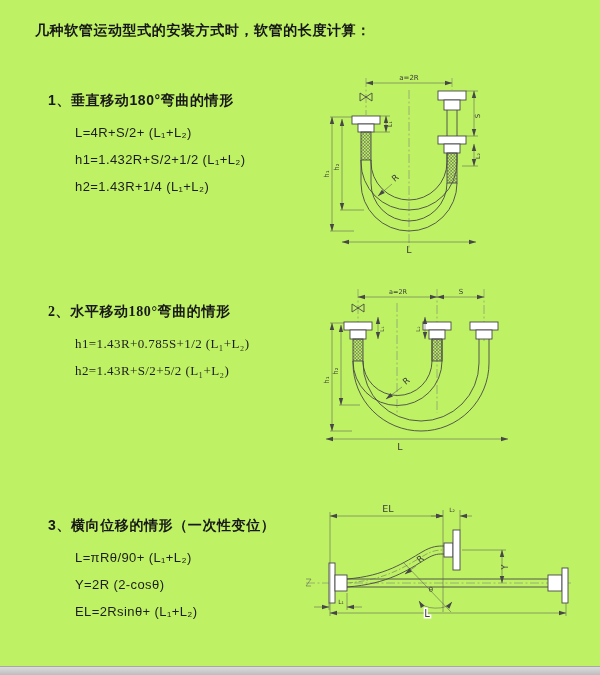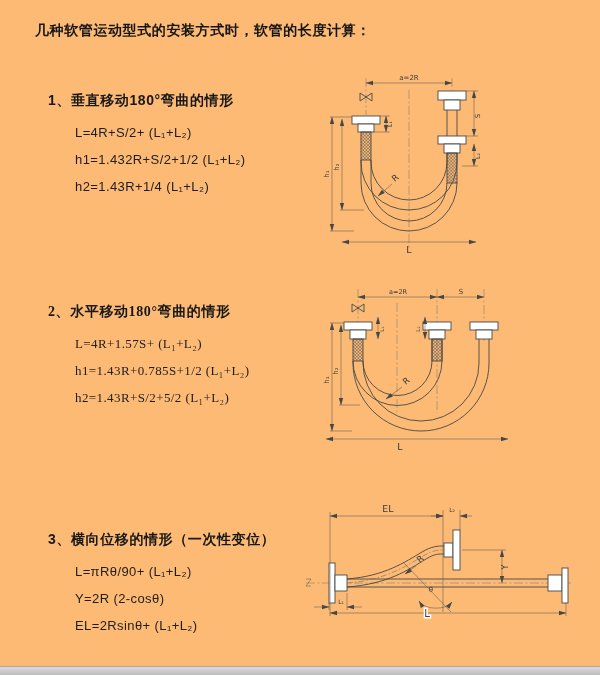--- a/index.html
+++ b/index.html
@@ -1,30 +1,30 @@
 <!DOCTYPE html>
 <html><head>
 <meta charset="utf-8">
 <style>
   html,body{margin:0;padding:0;background:#ffffff;}
   #page{
-    position:relative;width:600px;height:675px;background:#fdba74;overflow:hidden;
+    position:relative;width:600px;height:675px;background:#bef264;overflow:hidden;
     font-family:"Liberation Sans","DejaVu Sans",sans-serif;color:#1c1c1c;
   }
   .title{
     position:absolute;left:35px;top:22px;font-size:14px;font-weight:700;
     letter-spacing:0.6px;color:#161616;
   }
   .section{position:absolute;left:48px;}
   .sec-heading{font-size:14px;font-weight:700;letter-spacing:0.6px;color:#181818;}
   .formulas{margin-top:9px;padding-left:27px;}
   .formula{font-size:13px;line-height:27px;letter-spacing:0.4px;color:#1d1d1d;white-space:pre;}
   #sec1{top:92px;}
   #sec2{top:303px;font-family:Liberation Serif, serif;}
-  #sec3{top:531px;}
+  #sec3{top:517px;}
   .diagram{position:absolute;}
   #dia1{left:312px;top:70px;}
   #dia2{left:312px;top:283px;}
   #dia3{left:300px;top:500px;}
   svg text{fill:#3c3c3c;font-family:"DejaVu Sans","Liberation Sans",sans-serif;}
   .cad{stroke:#474747;stroke-width:0.9;fill:none;}
   .thin{stroke:#5a5a5a;stroke-width:0.55;fill:none;}
   .cl{stroke:#7b7b7b;stroke-width:0.55;fill:none;stroke-dasharray:9 2.5 2 2.5;}
   .dash{stroke:#6a6a6a;stroke-width:0.55;fill:none;stroke-dasharray:6 2 1.5 2;}
   .plate{fill:#ffffff;stroke:#474747;stroke-width:0.9;}
@@ -138,21 +138,20 @@
     <g>
       <line class="thin" x1="30" y1="172" x2="164" y2="172" marker-start="url(#arw)" marker-end="url(#arw)"></line>
       <text x="97" y="183" font-size="9.5" text-anchor="middle">L</text>
     </g>
   </svg>
   </div>
 
   <div class="section" id="sec2">
     <div class="sec-heading">2、水平移动180°弯曲的情形</div>
     <div class="formulas">
-      <div class="formula">L=4R+1.57S+ (L₁+L₂)</div>
       <div class="formula">h1=1.43R+0.785S+1/2 (L₁+L₂)</div>
       <div class="formula">h2=1.43R+S/2+5/2 (L₁+L₂)</div>
     </div>
   </div>
 
   <div class="diagram" id="dia2">
   <svg width="256" height="170" viewBox="0 0 256 170">
     <g>
       <path class="cl" d="M46,6 V44"></path>
       <path class="cl" d="M85,20 V130"></path>

